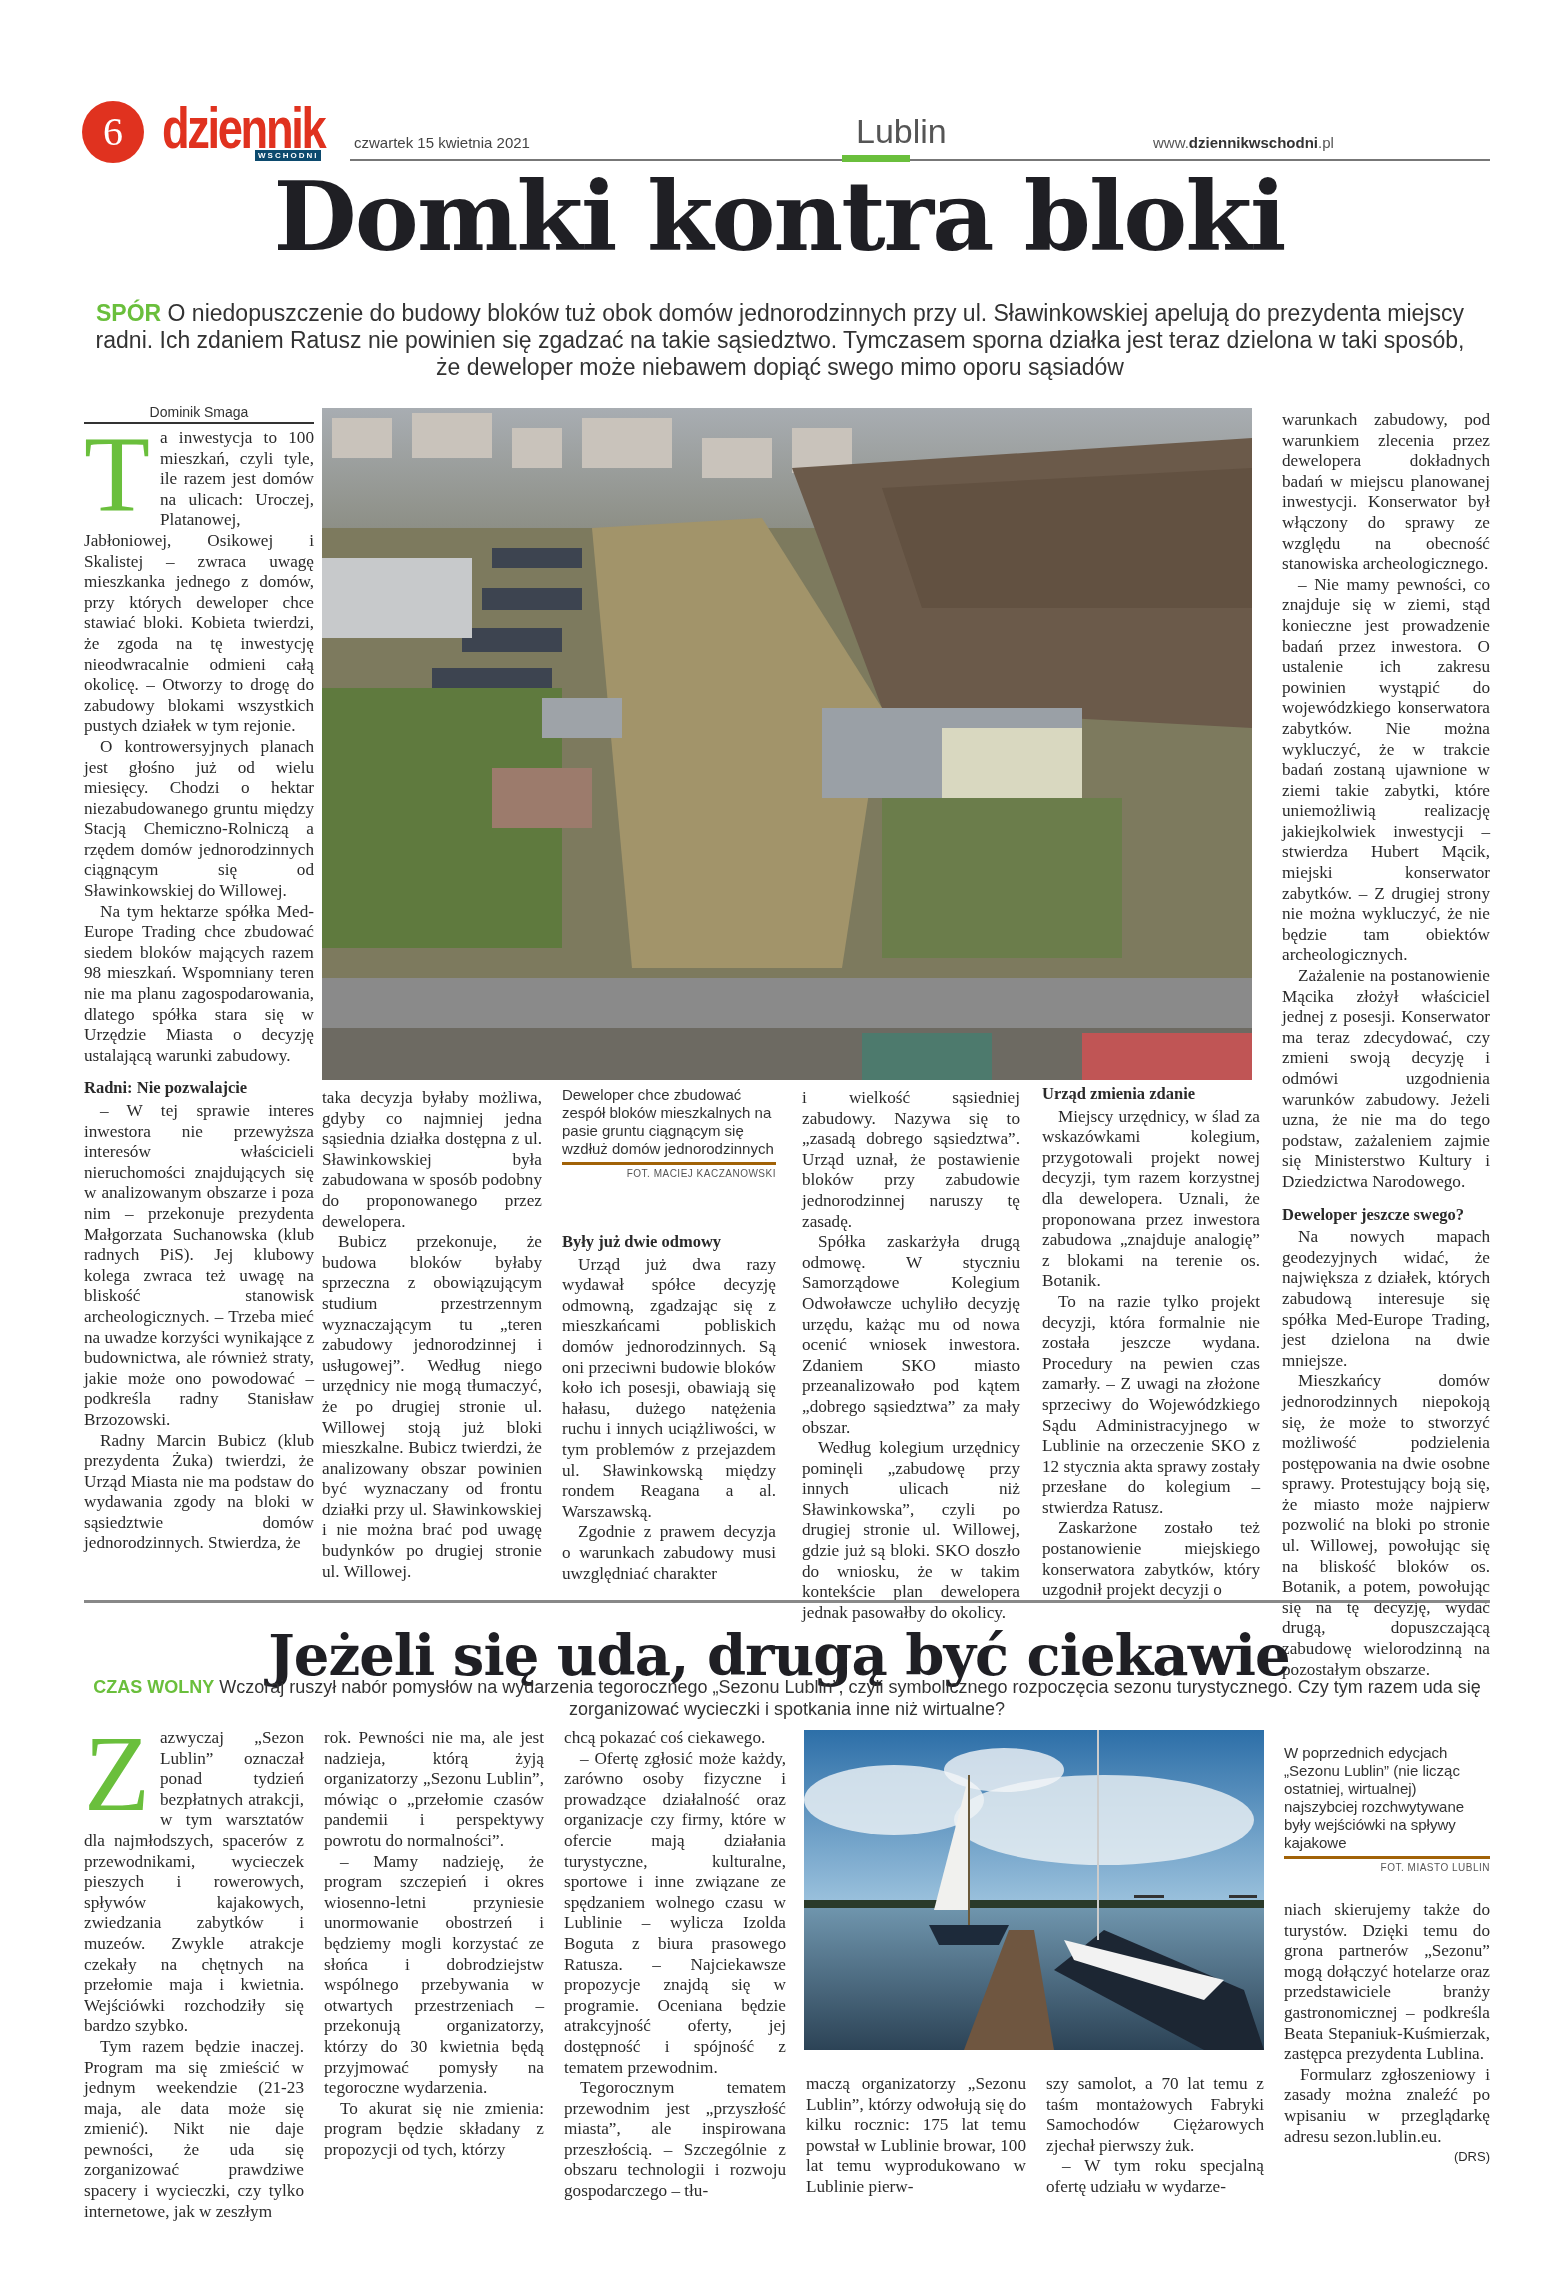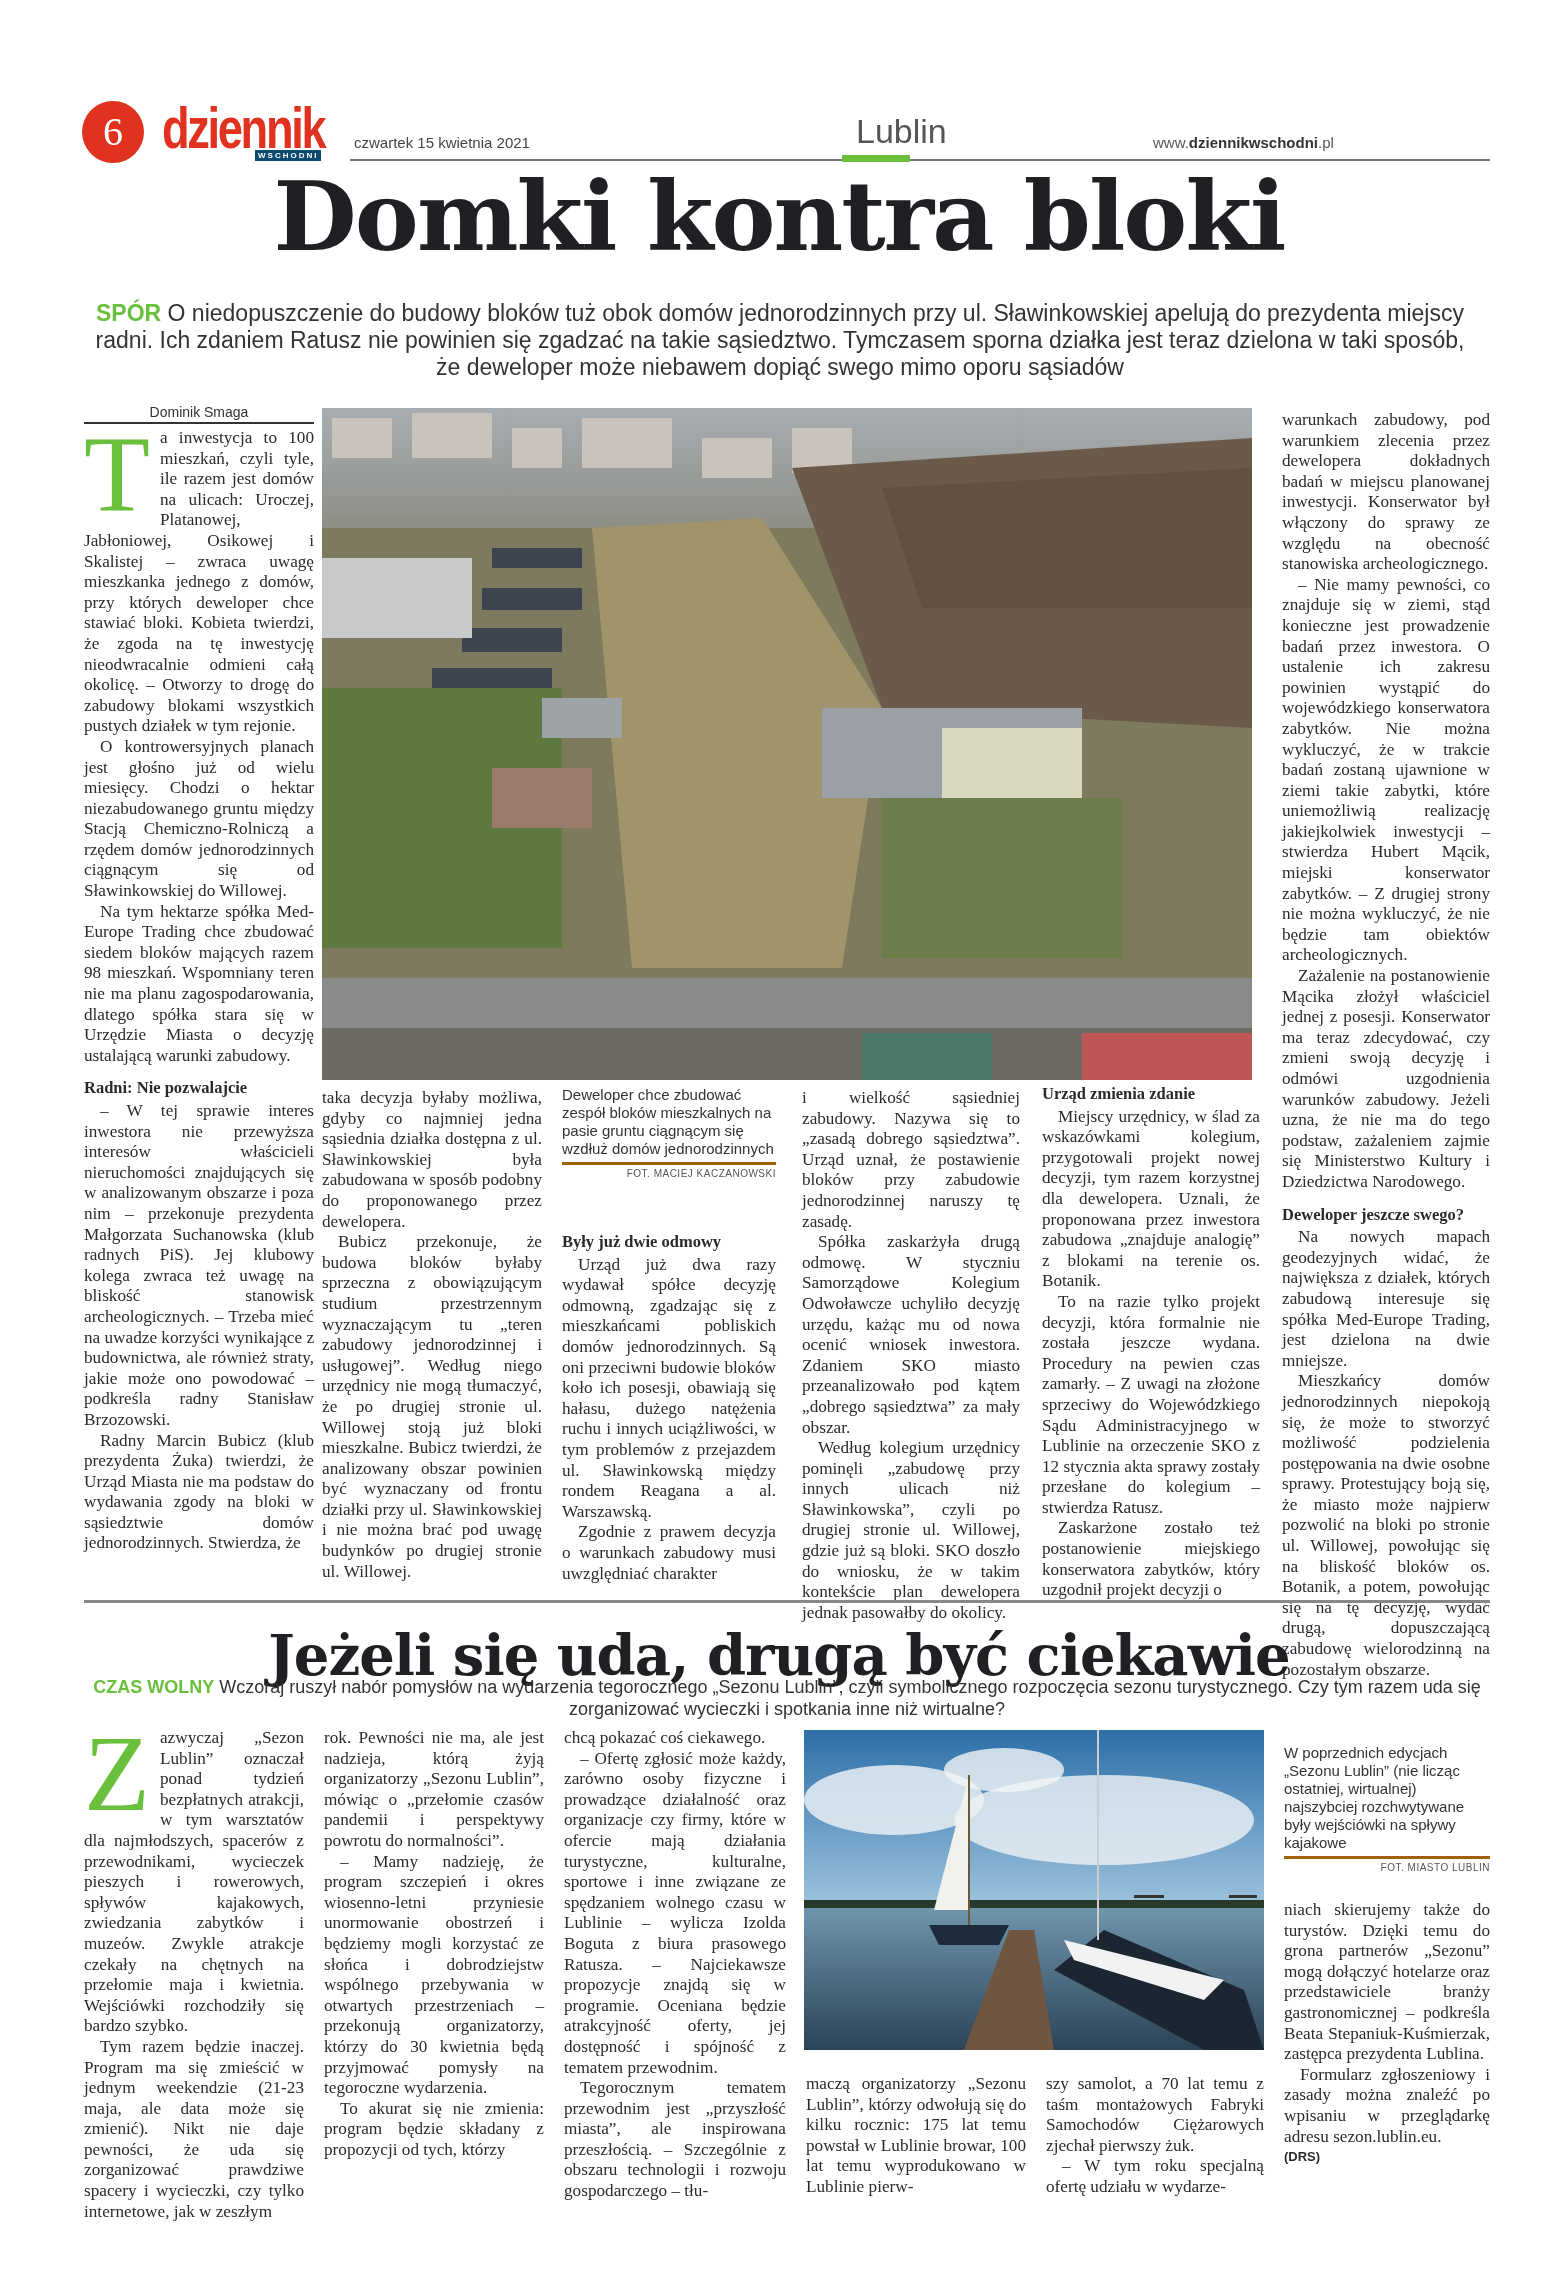--- a/index.html
+++ b/index.html
@@ -30,21 +30,21 @@
   .author { left: 84px; width: 230px; top: 404px; text-align: center; font-family: "Liberation Sans", sans-serif; font-size: 14px; color: #333; border-bottom: 2px solid #333; padding-bottom: 2px; }
   .dropcap { float: left; font-family: "Liberation Serif", serif; color: #6abf3c; font-size: 108px; line-height: 84px; margin: 4px 10px 0 0; }
 
   .photo { overflow: hidden; }
   .caption { font-family: "Liberation Sans", sans-serif; font-size: 15px; line-height: 18px; color: #333; }
   .credit { font-family: "Liberation Sans", sans-serif; font-size: 10px; color: #555; text-align: right; border-top: 3px solid #a16207; padding-top: 3px; letter-spacing: 0.5px; }
 
   .divider { left: 84px; width: 1406px; height: 3px; background: #888; }
   .headline2 { left: 0; width: 1558px; top: 1622px; text-align: center; font-family: "DejaVu Serif", serif; font-weight: bold; font-size: 56px; letter-spacing: -1px; color: #1f1f24; }
   .lead2 { left: 84px; width: 1406px; top: 1676px; text-align: center; font-family: "Liberation Sans", sans-serif; font-size: 18px; line-height: 22px; color: #333; }
-  .sig { font-family: "Liberation Sans", sans-serif; font-weight: bold; font-size: 13px; }
+  .sig { font-family: "Liberation Sans", sans-serif; font-weight: normal; font-size: 13px; text-align: right; }
 </style>
 </head>
 <body>
 
 <div class="abs page-num">6</div>
 <div class="abs logo">dziennik</div>
 <div class="abs logo-sub">WSCHODNI</div>
 <div class="abs date">czwartek 15 kwietnia 2021</div>
 <div class="abs rule-top"></div>
 <div class="abs section">Lublin</div>

